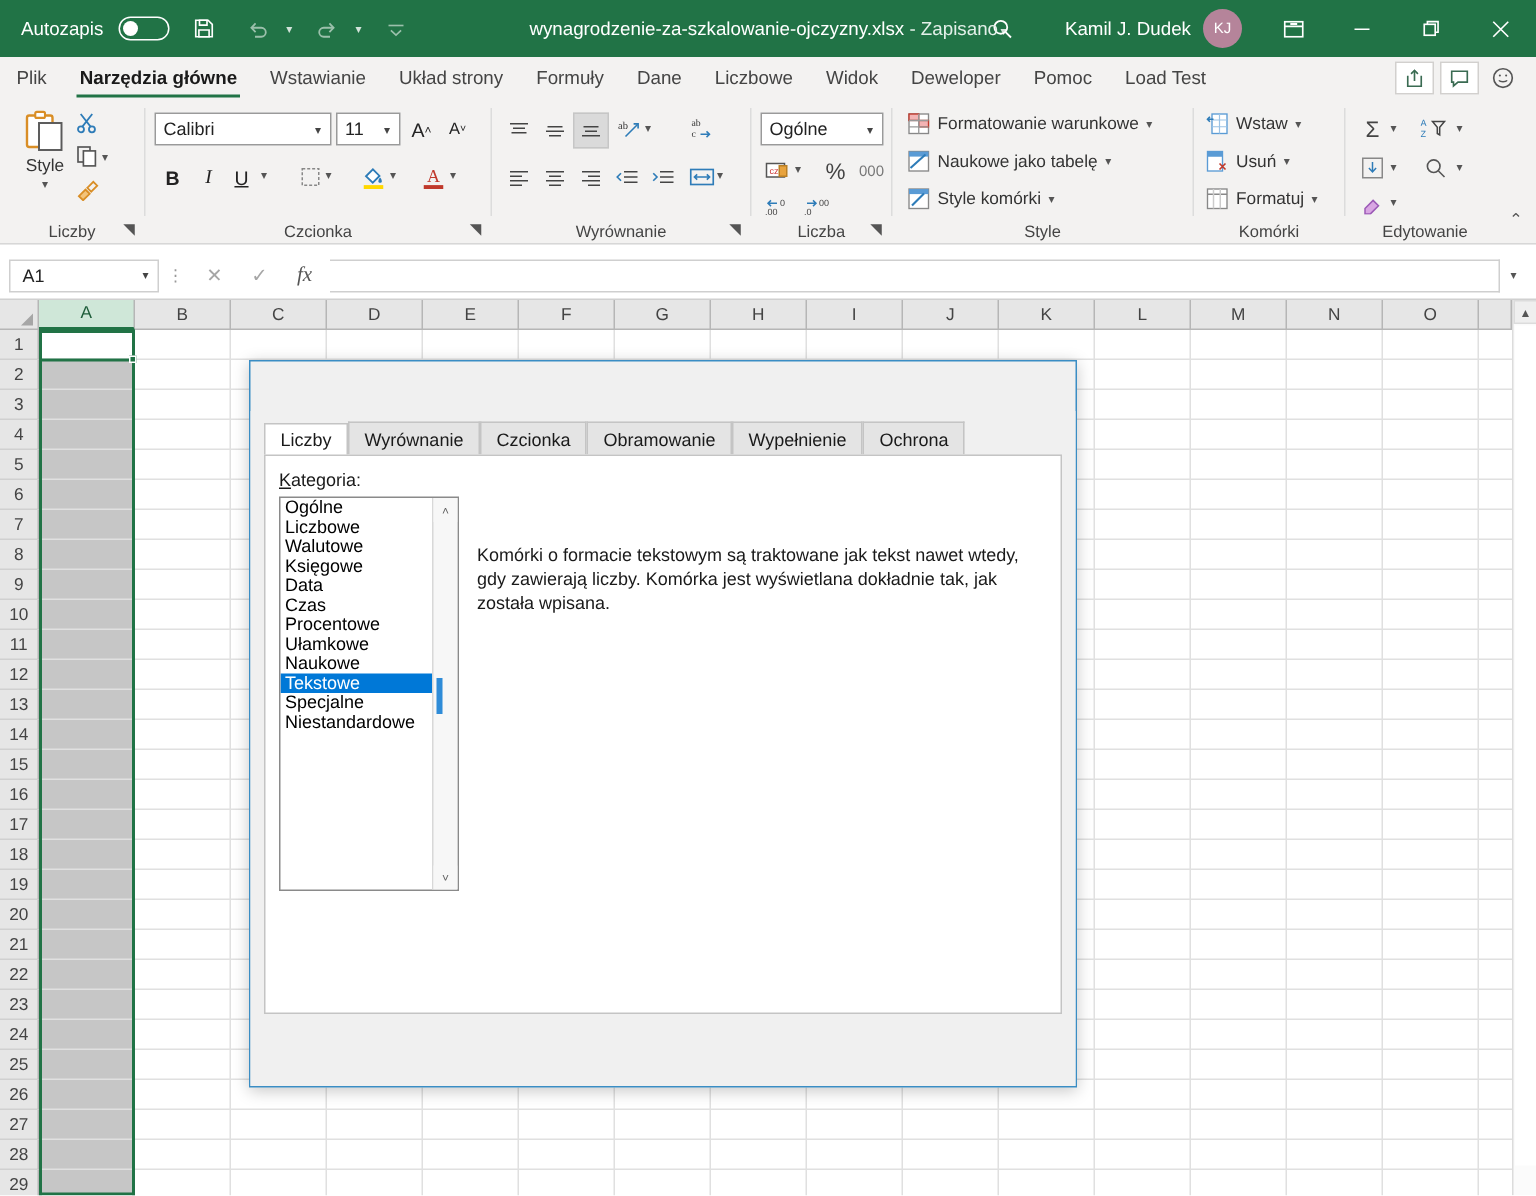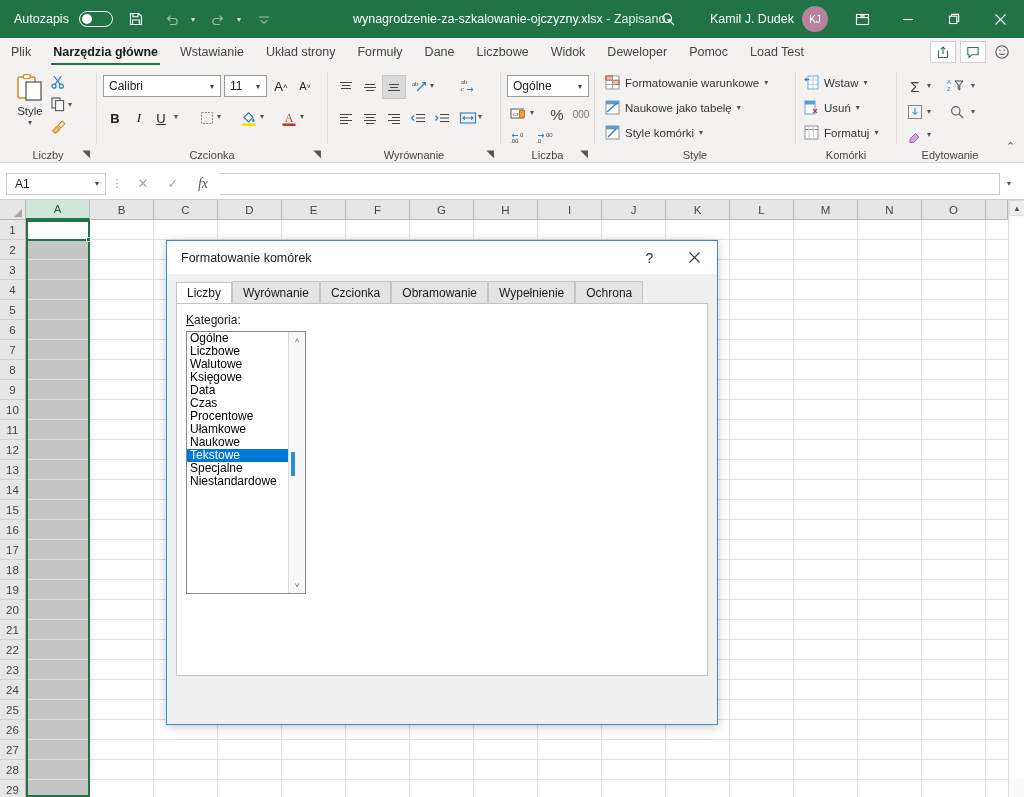--- a/index.html
+++ b/index.html
@@ -1229,31 +1229,20 @@
     <div class="selbox" style="left:26px;top:20px;width:64px;height:577px;border-top:none;"></div>
     <div class="selhandle" style="left:86px;top:37px;"></div>
 
     <div class="vscroll">
       <div class="vs-arrow" style="top:0;">▲</div>
       <div class="vs-thumb" style="top:17px;height:560px;"></div>
     </div>
   </div>
 
   <div class="dialog">
-    <div class="dlg-title">
-      <span>Formatowanie komórek</span>
-      <div class="dlg-title-btns">
-        <span class="dlg-tb">?</span>
-        <span class="dlg-tb close">
-          <svg width="13" height="13" viewBox="0 0 13 13" stroke="currentColor" stroke-width="1.1">
-              <path d="M1.5 1.5 11.5 11.5M11.5 1.5 1.5 11.5"></path>
-            </svg>
-        </span>
-      </div>
-    </div>
 
     <div class="dlg-body">
       <div class="tabstrip">
         <div class="dtab active">Liczby</div>
         <div class="dtab">Wyrównanie</div>
         <div class="dtab">Czcionka</div>
         <div class="dtab">Obramowanie</div>
         <div class="dtab">Wypełnienie</div>
         <div class="dtab">Ochrona</div>
       </div>
@@ -1279,18 +1268,19 @@
               <div class="lb-item">Niestandardowe</div>
             </div>
           <div class="lb-scroll">
             <div class="lb-arrow" style="top:0;">˄</div>
             <div class="lb-thumb" style="top:120px;height:24px;"></div>
             <div class="lb-arrow" style="bottom:0;">˅</div>
           </div>
         </div>
 
 
+        <div class="desc">Komórki o formacie tekstowym są traktowane jak tekst nawet wtedy, gdy zawierają liczby. Komórka jest wyświetlana dokładnie tak, jak została wpisana.</div>
       </div>
 
     </div>
   </div>
 
 </div>
 
 </body></html>

